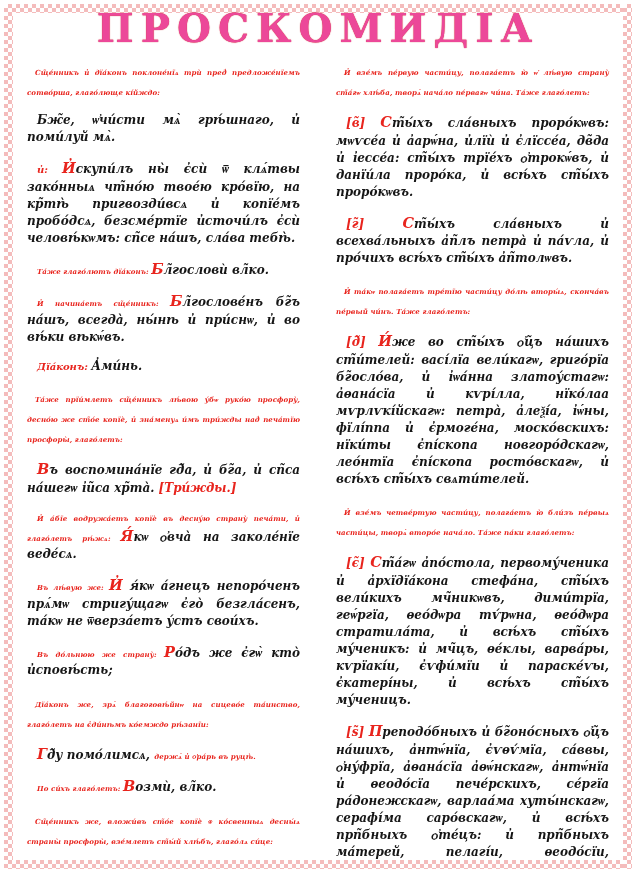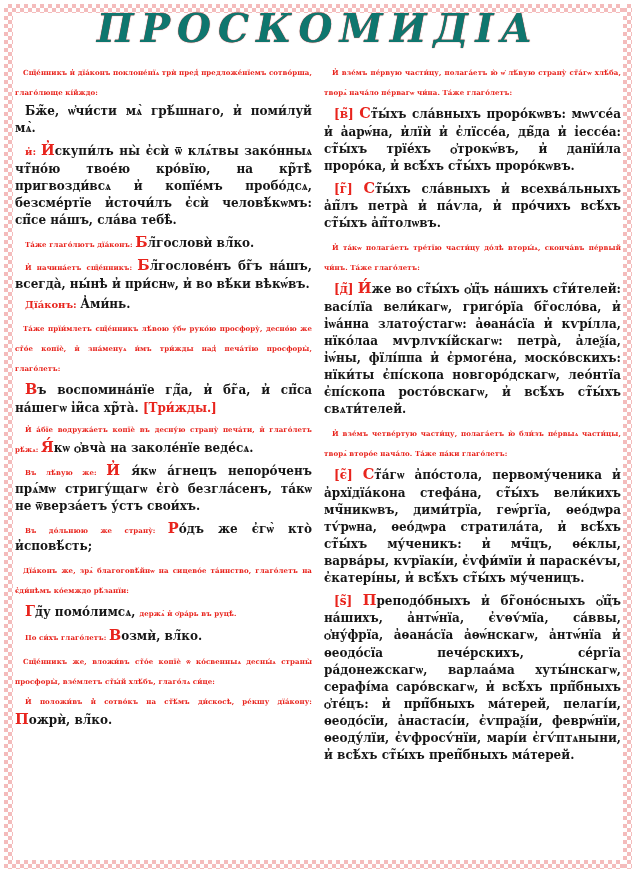--- a/index.html
+++ b/index.html
@@ -17,40 +17,39 @@
     background-size:8px 8px;
   }
   .bf-top    { left:4px; right:4px; top:4px;    height:9px; }
   .bf-bottom { left:4px; right:4px; bottom:6px; height:9px; }
   .bf-left   { top:4px; bottom:6px; left:4px;   width:9px; }
   .bf-right  { top:4px; bottom:6px; right:4px;  width:9px; }
 
   .title {
     position:absolute; top:7px; left:0; right:0;
     text-align:center;
-    color:#0f766e;
+    color:#ec4899;
     font-size:39px;
     font-weight:bold;
     letter-spacing:7px;
     font-family:"DejaVu Serif", serif;
     text-shadow:0 0 1px #c41010;
     line-height:1.1;
-    font-style:italic;
   }
 
   .content {
     position:absolute;
     top:57px; left:15px; right:15px; bottom:16px;
     display:flex;
     gap:12px;
     overflow:hidden;
   }
   .col { width:50%; overflow:hidden; }
 
-  p { margin:0; }
+  p { margin:12px;font-style:italic; }
   p.body {
     font-size:12px;
     line-height:1.42;
     color:#161616;
     font-weight:700;
     text-align:justify;
     text-indent:10px;
     margin-top:3px;
   }
   p.rub {

